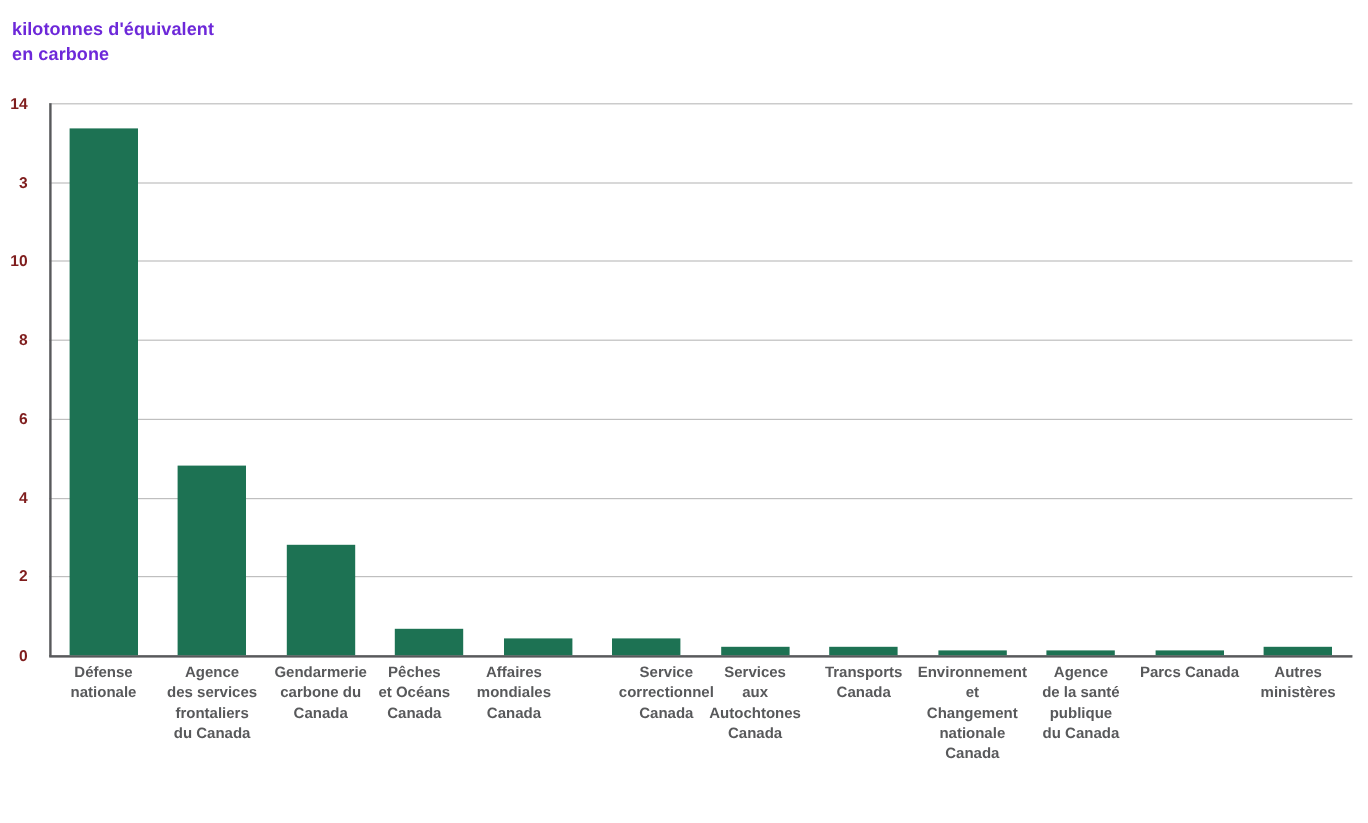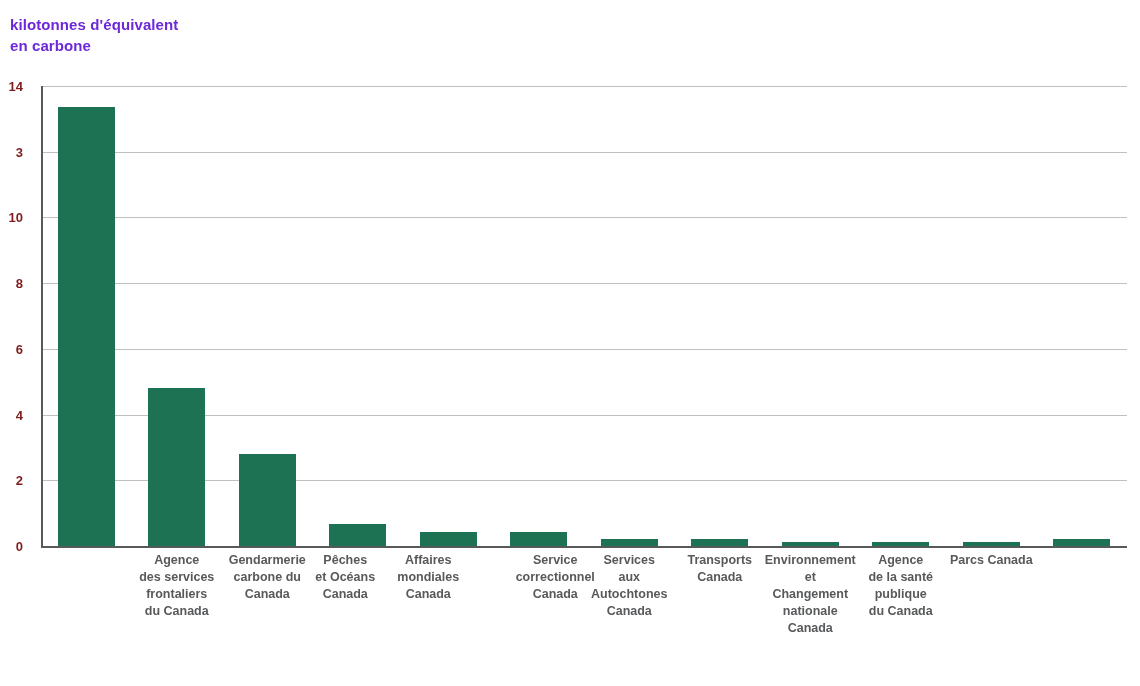--- a/index.html
+++ b/index.html
@@ -155,20 +155,22 @@
     <div class="bar" title="Service correctionnel Canada: 0.42" style="left: 469.25px; width: 57px; height: 13.8px; background: rgb(29, 114, 83);"></div>
     <div class="bar" title="Services aux Autochtones Canada: 0.22" style="left: 559.75px; width: 57px; height: 7.22857px; background: rgb(29, 114, 83);"></div>
     <div class="bar" title="Transports Canada: 0.22" style="left: 650.25px; width: 57px; height: 7.22857px; background: rgb(29, 114, 83);"></div>
     <div class="bar" title="Environnement et Changement climatique Canada: 0.13" style="left: 740.75px; width: 57px; height: 4.27143px; background: rgb(29, 114, 83);"></div>
     <div class="bar" title="Agence de la santé publique du Canada: 0.13" style="left: 831.25px; width: 57px; height: 4.27143px; background: rgb(29, 114, 83);"></div>
     <div class="bar" title="Parcs Canada: 0.12" style="left: 921.75px; width: 57px; height: 3.94286px; background: rgb(29, 114, 83);"></div>
     <div class="bar" title="Autres ministères: 0.2" style="left: 1012.25px; width: 57px; height: 6.57143px; background: rgb(29, 114, 83);"></div>
   </div>
 
 <div id="xlabels">
+    <div class="xlabel" style="left: -7px; width: 104.5px;">Défense
+nationale</div>
     <div class="xlabel" style="left: 83.5px; width: 104.5px;">Agence
 des services
 frontaliers
 du Canada</div>
     <div class="xlabel" style="left: 174px; width: 104.5px;">Gendarmerie
 carbone du
 Canada</div>
     <div class="xlabel" style="left: 252px; width: 104.5px;">Pêches
 et Océans
 Canada</div>
@@ -187,13 +189,15 @@
     <div class="xlabel" style="left: 717px; width: 104.5px;">Environnement
 et
 Changement
 nationale
 Canada</div>
     <div class="xlabel" style="left: 807.5px; width: 104.5px;">Agence
 de la santé
 publique
 du Canada</div>
     <div class="xlabel" style="left: 898px; width: 104.5px;">Parcs Canada</div>
+    <div class="xlabel" style="left: 988.5px; width: 104.5px;">Autres
+ministères</div>
   </div>
 
 </body></html>

